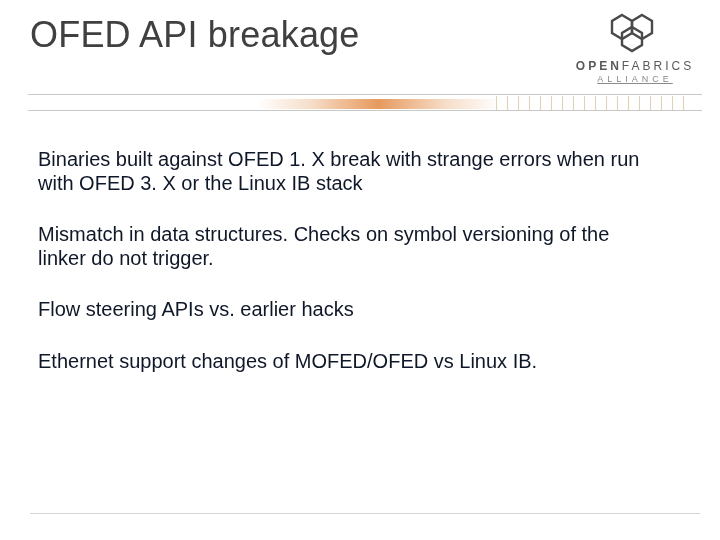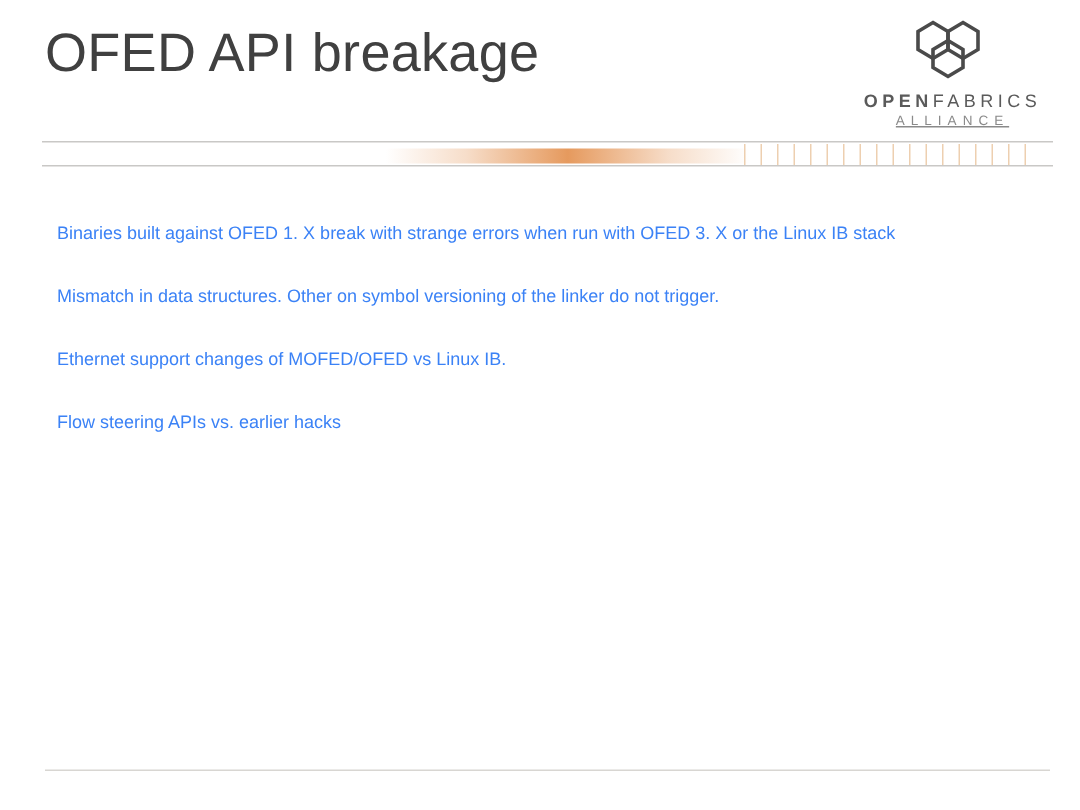--- a/index.html
+++ b/index.html
@@ -105,23 +105,23 @@
     margin-top: 2px;
     text-decoration: underline;
   }
   .body {
     position: absolute;
     top: 148px;
     left: 38px;
     right: 60px;
   }
   .para {
-    font-size: 12px;
+    font-size: 20px;
     line-height: 1.18;
-    color: #3b82f6;
+    color: #0f172a;
     margin-bottom: 28px;
     font-weight: 400;
   }
   .footer-line {
     position: absolute;
     left: 30px;
     right: 20px;
     bottom: 26px;
     height: 1px;
     background: #d8d6d2;
@@ -169,20 +169,20 @@
         <span></span>
         <span></span>
         <span></span>
         <span></span>
     </div>
     <div class="divider-bottom"></div>
   </div>
 
   <div class="body">
     <div class="para">Binaries built against OFED 1. X break with strange errors when run with OFED 3. X or the Linux IB stack</div>
-    <div class="para">Mismatch in data structures. Other on symbol versioning of the linker do not trigger.</div>
+    <div class="para">Mismatch in data structures. Checks on symbol versioning of the linker do not trigger.</div>
+    <div class="para">Flow steering APIs vs. earlier hacks</div>
     <div class="para">Ethernet support changes of MOFED/OFED vs Linux IB.</div>
-    <div class="para">Flow steering APIs vs. earlier hacks</div>
   </div>
 
   <div class="footer-line"></div>
 
 </div>
 
 </body></html>

